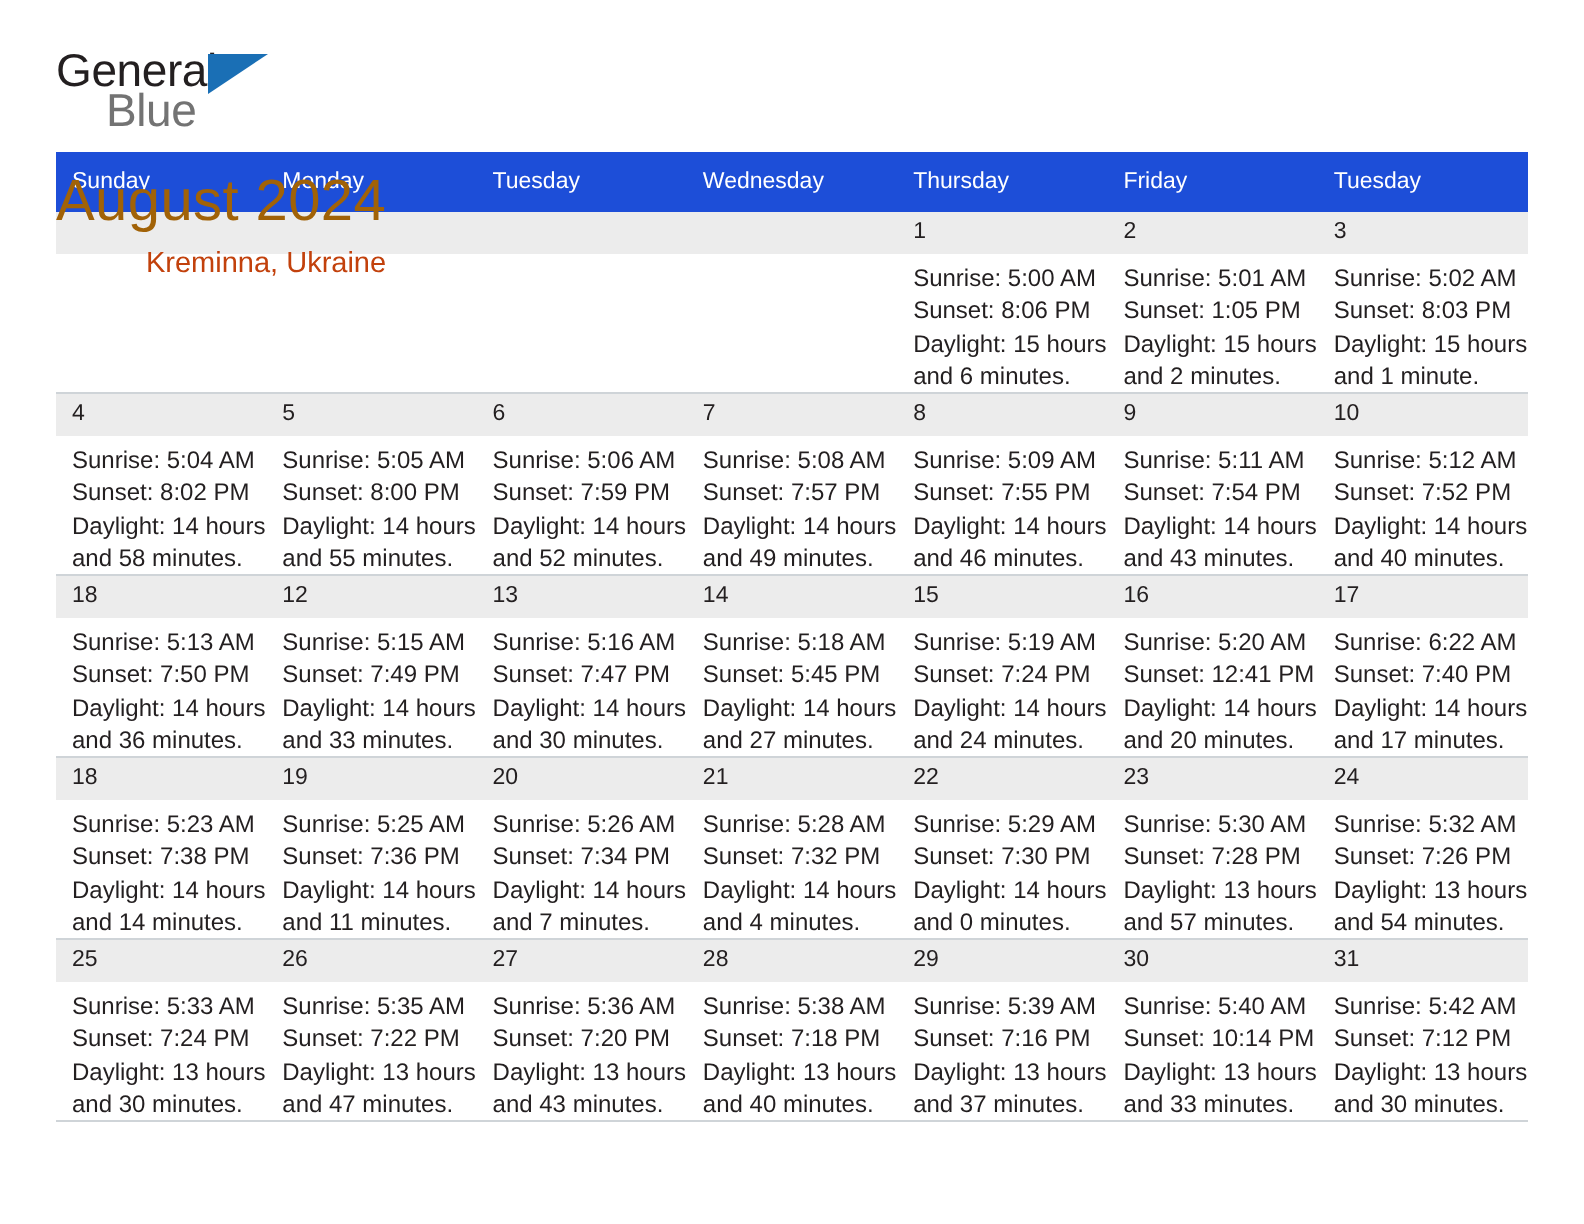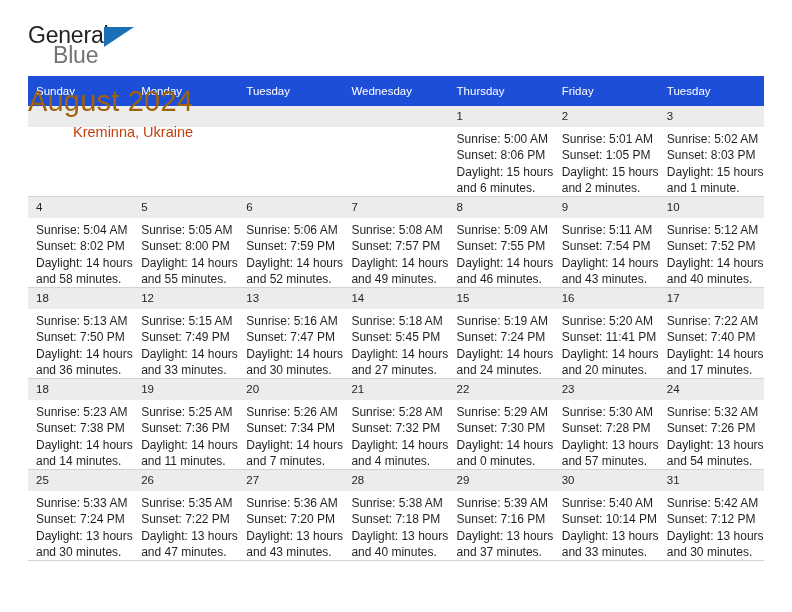--- a/index.html
+++ b/index.html
@@ -353,31 +353,31 @@
                 <div>Daylight: 14 hours</div>
                 <div>and 24 minutes.</div>
               </div>
             </div>
           </td>
           <td>
             <div class="cell-inner">
               <div class="daynum">16</div>
               <div class="info">
                 <div>Sunrise: 5:20 AM</div>
-                <div>Sunset: 11:41 PM</div>
+                <div>Sunset: 12:41 PM</div>
                 <div>Daylight: 14 hours</div>
                 <div>and 20 minutes.</div>
               </div>
             </div>
           </td>
           <td>
             <div class="cell-inner">
               <div class="daynum">17</div>
               <div class="info">
-                <div>Sunrise: 7:22 AM</div>
+                <div>Sunrise: 6:22 AM</div>
                 <div>Sunset: 7:40 PM</div>
                 <div>Daylight: 14 hours</div>
                 <div>and 17 minutes.</div>
               </div>
             </div>
           </td>
         </tr>
         <tr>
           <td>
             <div class="cell-inner">

